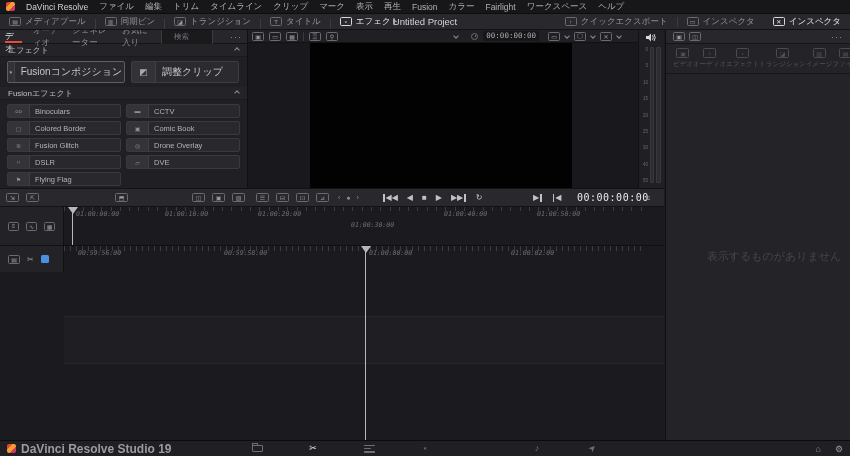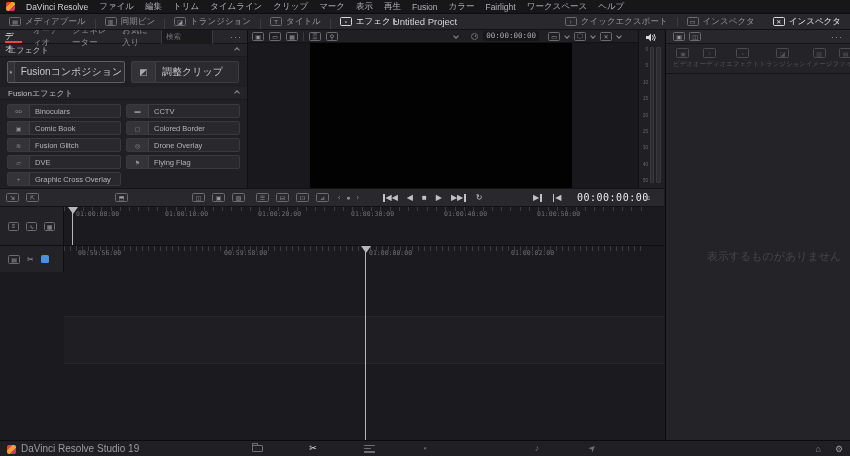--- a/index.html
+++ b/index.html
@@ -37,21 +37,21 @@
   
   .panels-row { position:absolute; left:0; top:0; width:664px; height:158px; display:flex; }
   .fx-panel { width:248px; height:158px; background:#202024; border-right:1px solid #101013;
     display:flex; flex-direction:column; overflow:hidden; }
   .fx-tabs { height:14px; background:#26262b; border-bottom:1px solid #141416; display:flex;
     align-items:center; padding:0 5px; gap:11px; font-size:8.5px; color:#8e8e93; flex:none; }
   .fx-tab { position:relative; height:100%; display:flex; align-items:center; }
   .fx-tab.active { color:#e4e4e6; }
   .fx-tab.active::after { content:''; position:absolute; left:0; right:0; bottom:0; height:2px; background:#e64b3d; }
   .fx-search { margin-left:auto; width:52px; height:26px; background:#1a1a1d; border:1px solid #3a3a3f;
-    border-radius:2px; color:#9a9aa0; font-size:7.5px; padding:0 4px; font-family:"Liberation Sans",sans-serif; }
+    border-radius:2px; color:#9a9aa0; font-size:7.5px; padding:0 12px; font-family:"Liberation Sans",sans-serif; }
   .fx-search::placeholder { color:#76767c; }
   .dots { color:#8e8e93; font-size:9px; letter-spacing:1px; margin-left:6px; }
   .fx-section { height:13px; background:#242428; display:flex; align-items:center; padding:0 8px;
     font-size:8px; color:#c0c0c4; flex:none; border-bottom:1px solid #1a1a1d; }
   .chev { display:inline-block; width:4px; height:4px; border-right:1px solid #8e8e93; border-bottom:1px solid #8e8e93; }
   .chev.up { transform:rotate(-135deg); margin-left:auto; }
   .chev.down { transform:rotate(45deg); }
   .fx-quick { height:30px; display:flex; gap:6px; padding:4px 7px; flex:none; }
   .q-btn { display:flex; align-items:center; height:22px; background:#2a2a2f; border:1px solid #3c3c42;
     border-radius:2px; overflow:hidden; }
@@ -116,36 +116,36 @@
 
   
   .tl-upper { position:absolute; left:0; top:177px; width:664px; height:39px; background:#1b1b1f;
     border-bottom:1px solid #101013; }
   .tl-lower { position:absolute; left:0; top:216px; width:664px; height:194px; background:#1b1b1f; }
   .tl-tools { position:absolute; left:0; top:0; width:64px; background:#222227; border-right:1px solid #101013;
     display:flex; align-items:center; gap:7px; padding:0 8px; }
   .tl-upper .tl-tools { height:100%; }
   .tl-lower .tl-tools { height:26px; }
   .snap { width:8px; height:8px; border-radius:1.5px; background:#4a8fe0; }
-  .ruler { position:absolute; left:64px; right:18px; top:0; height:13px; }
+  .ruler { position:absolute; left:64px; right:18px; top:0; height:13px;font-style:italic; }
   .ruler .ticks { position:absolute; inset:0 0 auto 0; height:4px;
     background:repeating-linear-gradient(90deg,#3c3c42 0 1px,transparent 1px 9.3px); }
   .tl-lower .ruler .ticks { background:repeating-linear-gradient(90deg,#3c3c42 0 1px,transparent 1px 6px); height:5px; }
   .r-label { position:absolute; top:3px; font-size:6.5px; color:#6e6e74; white-space:nowrap;
     font-family:"DejaVu Sans Mono",monospace; }
   .playhead { position:absolute; top:0; bottom:0; width:1px; background:#b8b8bc; z-index:3; }
   .ph-head { position:absolute; top:0; left:-4.5px; width:0; height:0;
     border-left:5px solid transparent; border-right:5px solid transparent; border-top:7px solid #b8b8bc; }
   .lane { position:absolute; left:64px; right:0; top:70px; height:48px; background:#1e1e23;
     border-top:1px solid #26262b; border-bottom:1px solid #26262b; }
 
   
   .bottombar { position:absolute; left:0; bottom:0; width:100%; height:16px; background:#202024;
     border-top:1px solid #0c0c0e; display:flex; align-items:center; padding:0 7px; z-index:5; }
-  .bb-app { display:flex; align-items:flex-end; gap:5px; font-size:10px; color:#9a9aa0; width:220px; }
+  .bb-app { display:flex; align-items:center; gap:5px; font-size:12px; color:#9a9aa0; width:220px;font-weight:bold; }
   .bb-pages { position:absolute; left:50%; transform:translateX(-50%); display:flex; gap:42px; align-items:center; }
   .page-btn { color:#6e6e73; font-size:9px; line-height:1; display:flex; align-items:center; justify-content:center;
     width:14px; height:12px; position:relative; }
   .page-btn.active { color:#e6e6e8; }
   .page-btn.active::after { content:''; position:absolute; bottom:-2px; left:1px; right:1px; height:1px; background:#c6c6ca; }
   .bb-right { margin-left:auto; display:flex; gap:14px; color:#9a9aa0; font-size:9px; }
   .i-folder { width:11px; height:7px; border:1px solid currentColor; border-radius:1px; position:relative; display:inline-block; }
   .i-folder::before { content:''; position:absolute; top:-3px; left:-1px; width:4px; height:2px;
     border:1px solid currentColor; border-bottom:none; border-radius:1px 1px 0 0; }
   .i-bars { width:11px; height:8px; display:inline-flex; flex-direction:column; gap:1.5px; justify-content:center; }
@@ -260,46 +260,46 @@
         <div class="fx-grid">
           <div class="fx-item">
             <span class="fx-thumb">oo</span>
             <span class="fx-label">Binoculars</span>
           </div>
           <div class="fx-item">
             <span class="fx-thumb">▬</span>
             <span class="fx-label">CCTV</span>
           </div>
           <div class="fx-item">
+            <span class="fx-thumb">▢</span>
+            <span class="fx-label">Colored Border</span>
+          </div>
+          <div class="fx-item">
             <span class="fx-thumb">▣</span>
             <span class="fx-label">Comic Book</span>
           </div>
           <div class="fx-item">
-            <span class="fx-thumb">▢</span>
-            <span class="fx-label">Colored Border</span>
-          </div>
-          <div class="fx-item">
             <span class="fx-thumb">≋</span>
             <span class="fx-label">Fusion Glitch</span>
           </div>
           <div class="fx-item">
             <span class="fx-thumb">◎</span>
             <span class="fx-label">Drone Overlay</span>
           </div>
           <div class="fx-item">
+            <span class="fx-thumb">⌗</span>
+            <span class="fx-label">DSLR</span>
+          </div>
+          <div class="fx-item">
             <span class="fx-thumb">▱</span>
             <span class="fx-label">DVE</span>
           </div>
           <div class="fx-item">
             <span class="fx-thumb">⚑</span>
             <span class="fx-label">Flying Flag</span>
-          </div>
-          <div class="fx-item">
-            <span class="fx-thumb">+</span>
-            <span class="fx-label">Graphic Cross Overlay</span>
           </div>
 
         </div>
       </div>
 
       <div class="viewer">
         <div class="v-toolbar">
           <div class="v-group">
             <span class="ibox">▣</span>
             <span class="ibox">▭</span>
@@ -412,21 +412,21 @@
       <div class="tl-tools">
         <span class="ibox">≡</span>
         <span class="ibox">∿</span>
         <span class="ibox">▦</span>
       </div>
       <div class="ruler">
         <div class="ticks"></div>
         <span class="r-label" style="left:12px;">01:00:00:00</span>
         <span class="r-label" style="left:101px;">01:00:10:00</span>
         <span class="r-label" style="left:194px;">01:00:20:00</span>
-        <span class="r-label" style="left:287px;">01:00:30:00</span>
+        <span class="r-label" style="left:287px;margin-top:11px;">01:00:30:00</span>
         <span class="r-label" style="left:380px;">01:00:40:00</span>
         <span class="r-label" style="left:473px;">01:00:50:00</span>
       </div>
       <div class="playhead" style="left:72px;">
         <span class="ph-head"></span>
       </div>
     </div>
 
     <div class="tl-lower">
       <div class="tl-tools">

